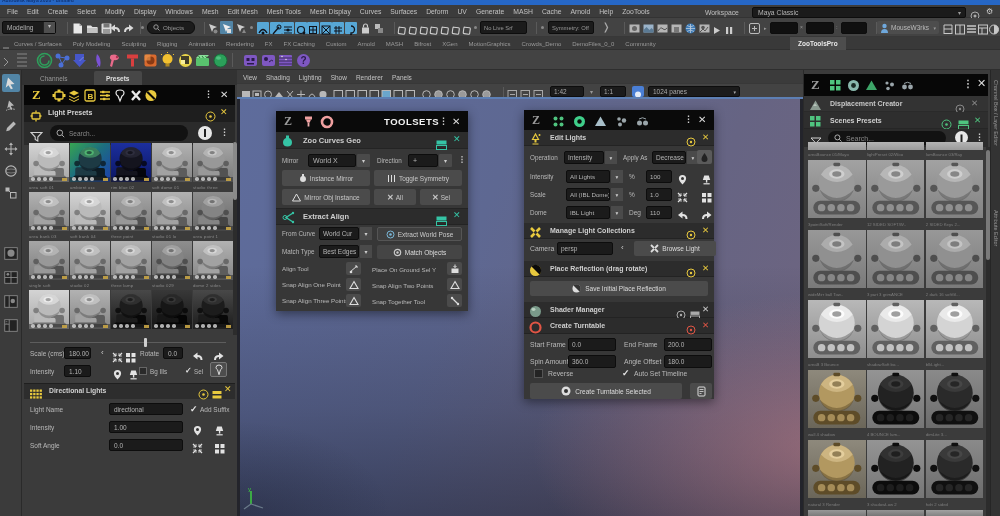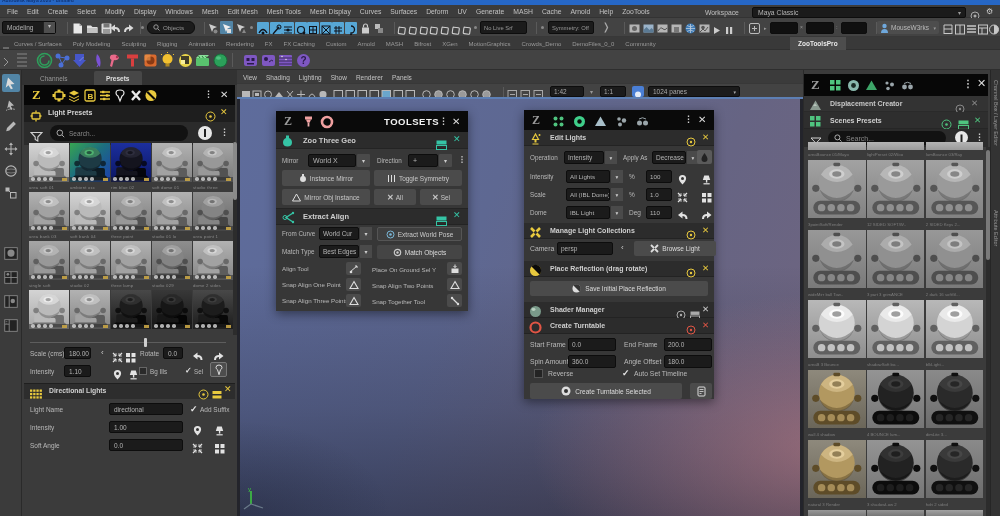--- a/index.html
+++ b/index.html
@@ -754,21 +754,21 @@
 <div class="abs" style="left:320px;top:115px;width:14px;height:14px;"><svg width="14" height="14">
         <circle cx="7" cy="7" r="5" fill="none" stroke="#f0a0a0" stroke-width="2.6"></circle>
       </svg></div>
 <div class="abs" style="left:384px;top:116px;font-size:9.5px;font-weight:bold;color:#f2f2f2;letter-spacing:0.5px;">TOOLSETS</div>
 <div class="abs" style="left:439px;top:116px;color:#ccc;font-size:9px;font-weight:bold;">⋮</div>
 <div class="abs" style="left:452px;top:116px;color:#ddd;font-size:10px;">✕</div>
 <div class="abs" style="left:276px;top:132px;width:192px;height:17px;background:#2c2c2c;border-bottom:1px solid #242424;"></div>
 <div class="abs" style="left:281px;top:134px;width:13px;height:14px;"><svg width="13" height="14">
         <path d="M5 1.5 h3 v2.5 q3 1 3 4.5 q0 4-4.5 4 q-4.5 0-4.5-4 q0-3.5 3-4.5z" fill="#35c4a5"></path>
       </svg></div>
-<div class="abs" style="left:303px;top:136px;font-size:7.5px;color:#cfcfcf;font-weight:bold;">Zoo Three Geo</div>
+<div class="abs" style="left:303px;top:136px;font-size:7.5px;color:#cfcfcf;font-weight:bold;">Zoo Curves Geo</div>
 <div class="abs" style="left:436px;top:136px;width:11px;height:10px;"><svg width="11" height="10">
         <rect x="0.5" y="0.5" width="10" height="4" fill="#35c4a5"></rect>
         <rect x="0.5" y="5.5" width="10" height="4" fill="none" stroke="#35c4a5"></rect>
       </svg></div>
 <div class="abs" style="left:453px;top:134px;color:#35c4a5;font-size:9px;">✕</div>
 <div class="abs lbl" style="left:282px;top:157px;font-size:6.3px;">Mirror</div>
 <div class="abs f fld" style="left:308px;top:154px;width:48px;height:13px;font-size:7px;padding-left:4px;">World X</div>
 <div class="abs f" style="left:357px;top:154px;width:13px;height:13px;background:#4a4a4a;border-radius:1px;font-size:6px;color:#ccc;justify-content:center;">▾</div>
 <div class="abs lbl" style="left:377px;top:157px;font-size:6.3px;">Direction</div>
 <div class="abs f fld" style="left:408px;top:154px;width:30px;height:13px;font-size:7px;padding-left:4px;">+</div>

